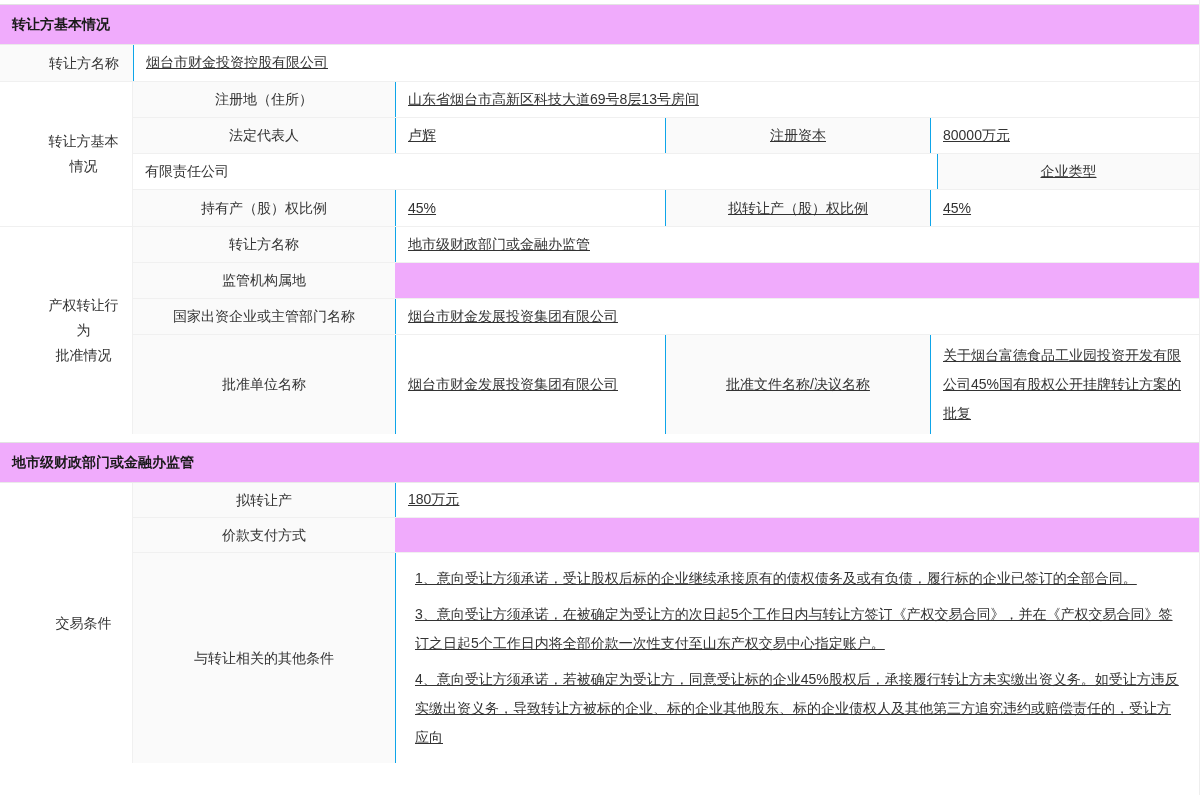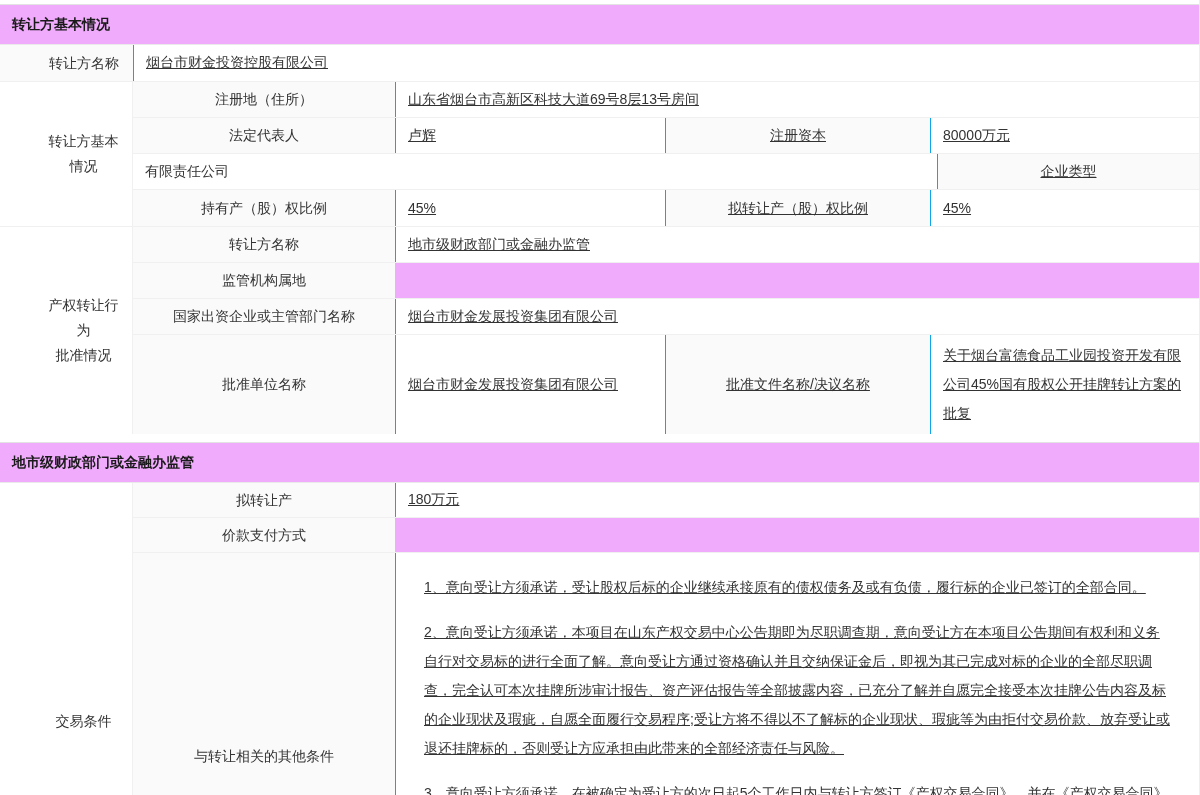--- a/index.html
+++ b/index.html
@@ -53,21 +53,21 @@
   .w270 { width: 270px; flex: none; }
   .w265 { width: 265px; flex: none; }
   .flex1 { flex: 1; min-width: 0; }
 
   .v-ml { line-height: 29px; padding: 6px 12px; }
 
   .longtext {
     display: block; padding: 4px 12px; line-height: 29px;
     align-items: flex-start;
   }
-  .longtext p { margin: 16px; }
+  .longtext p { margin: 7px; }
 </style>
 </head>
 <body>
 
 <div class="page">
 
   <section class="block">
     <div class="section-header">转让方基本情况</div>
 
     <div class="row">
@@ -136,21 +136,20 @@
           <div class="cell label w262">拟转让产</div>
           <div class="cell value flex1">180万元</div>
         </div>
         <div class="srow">
           <div class="cell label w262">价款支付方式</div>
         </div>
         <div class="srow xtall">
           <div class="cell label w262">与转让相关的其他条件</div>
           <div class="cell value flex1 longtext">
             <p>1、意向受让方须承诺，受让股权后标的企业继续承接原有的债权债务及或有负债，履行标的企业已签订的全部合同。</p>
-            <p>2、意向受让方须承诺，本项目在山东产权交易中心公告期即为尽职调查期，意向受让方在本项目公告期间有权利和义务自行对交易标的进行全面了解。意向受让方通过资格确认并且交纳保证金后，即视为其已完成对标的企业的全部尽职调查，完全认可本次挂牌所涉审计报告、资产评估报告等全部披露内容，已充分了解并自愿完全接受本次挂牌公告内容及标的企业现状及瑕疵，自愿全面履行交易程序;受让方将不得以不了解标的企业现状、瑕疵等为由拒付交易价款、放弃受让或退还挂牌标的，否则受让方应承担由此带来的全部经济责任与风险。</p>
             <p>3、意向受让方须承诺，在被确定为受让方的次日起5个工作日内与转让方签订《产权交易合同》，并在《产权交易合同》签订之日起5个工作日内将全部价款一次性支付至山东产权交易中心指定账户。</p>
             <p>4、意向受让方须承诺，若被确定为受让方，同意受让标的企业45%股权后，承接履行转让方未实缴出资义务。如受让方违反实缴出资义务，导致转让方被标的企业、标的企业其他股东、标的企业债权人及其他第三方追究违约或赔偿责任的，受让方应向</p>
           </div>
         </div>
       </div>
     </div>
   </section>
 
 </div>
 

